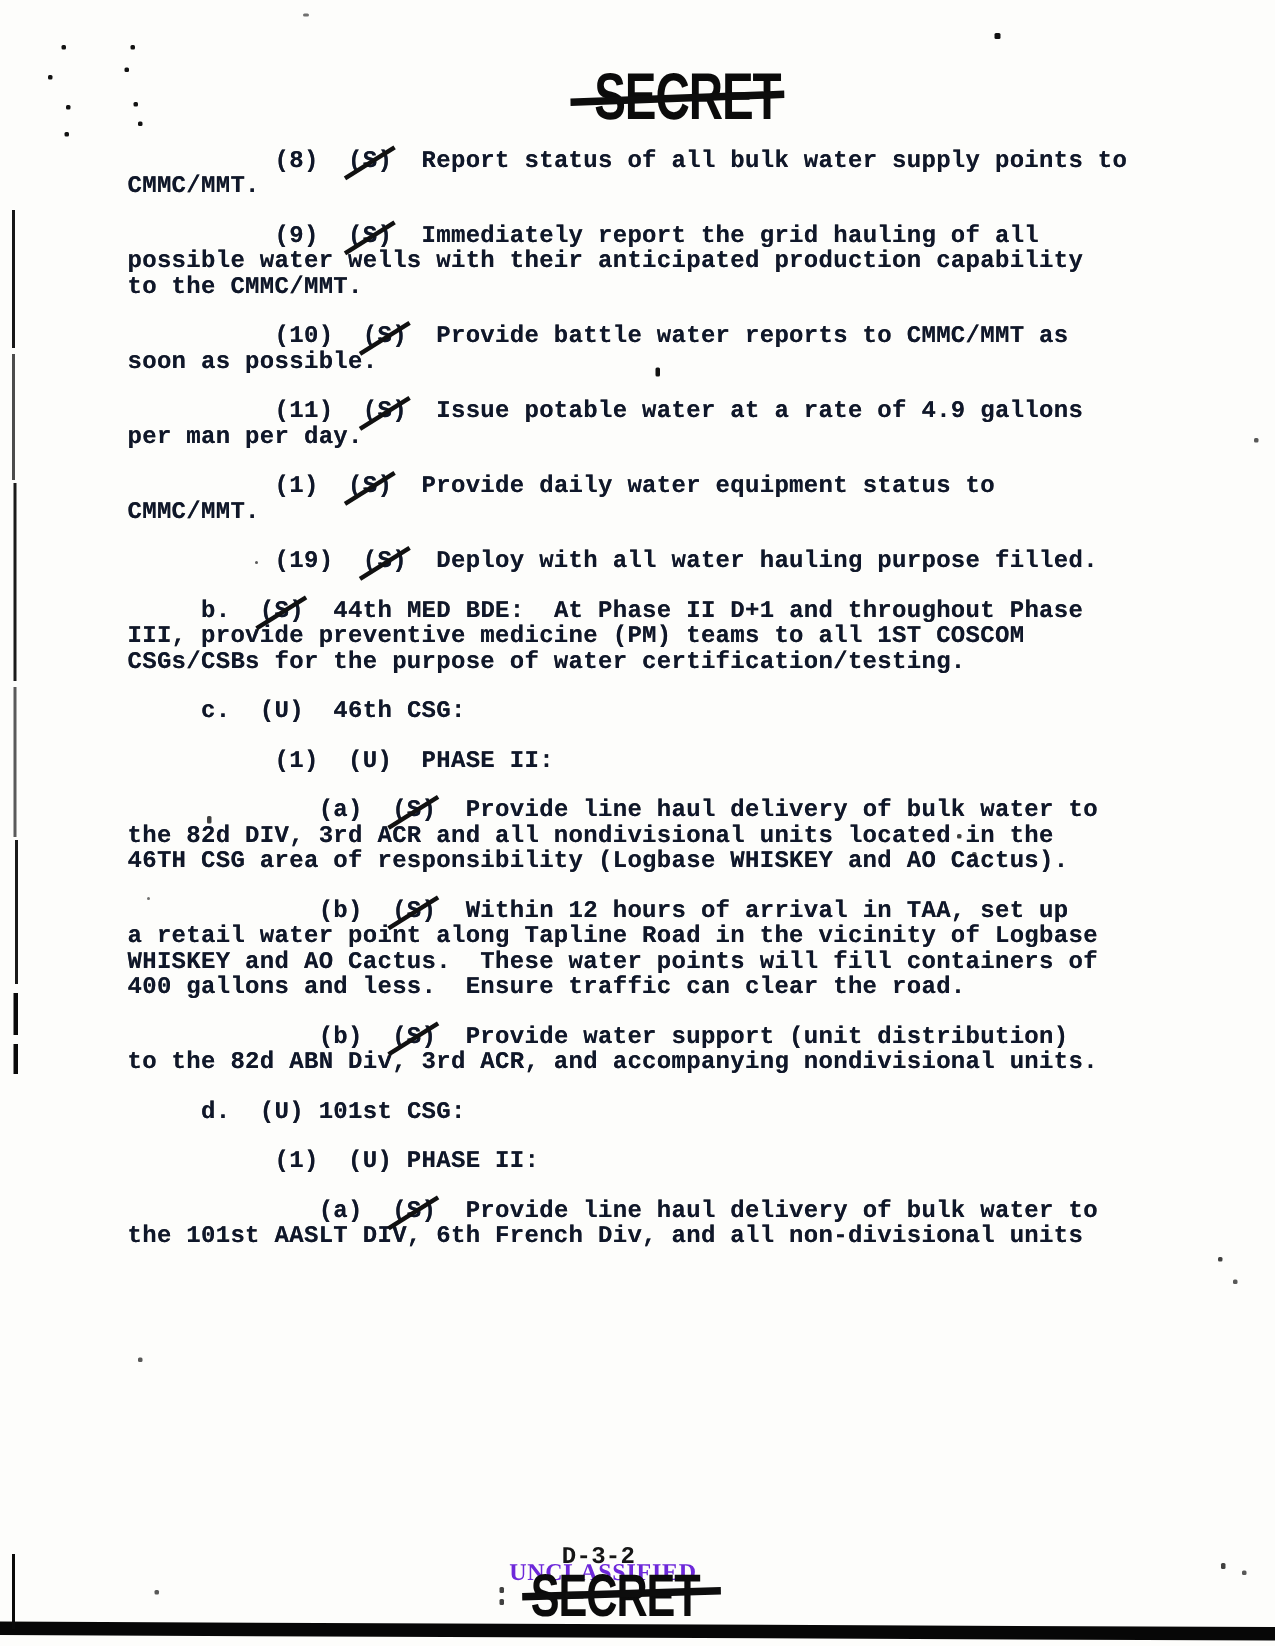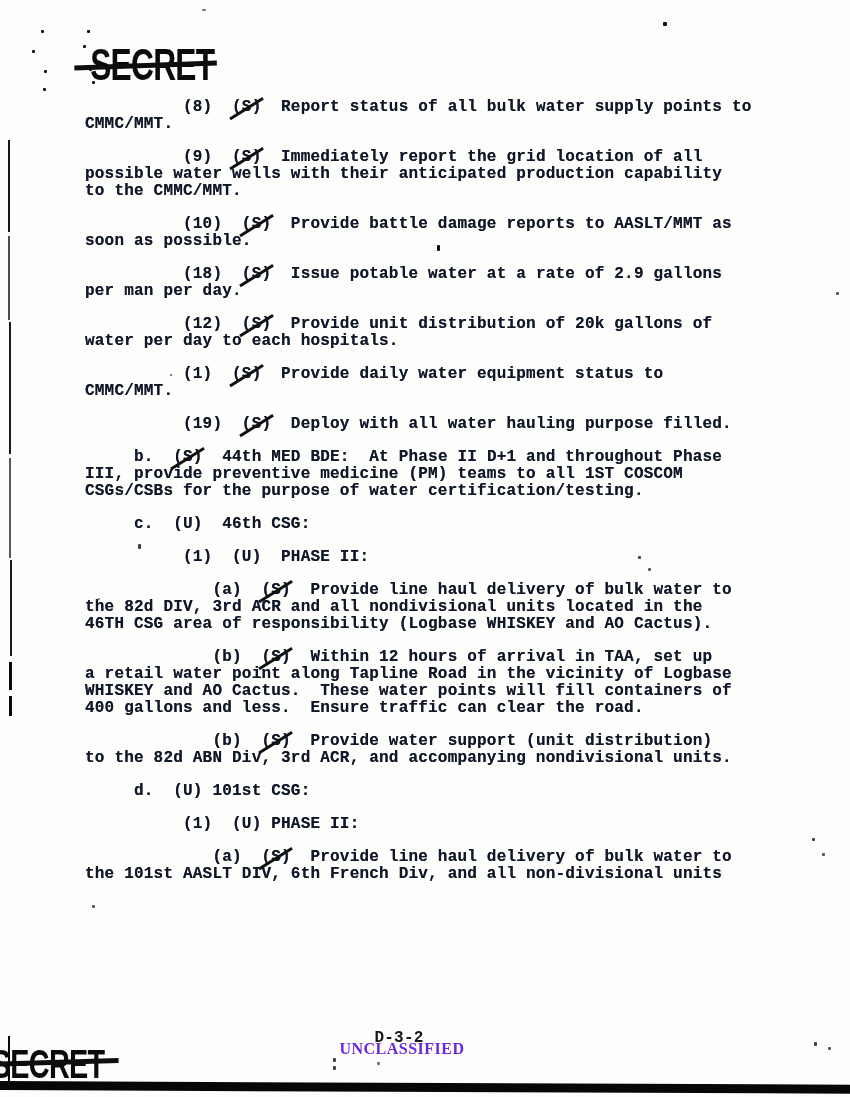--- a/index.html
+++ b/index.html
@@ -22,21 +22,21 @@
     text-shadow:0 0 0.4px rgba(10,10,10,0.65);
   }
   .para { margin:0 0 16px 0; }
   .marker { position:relative; display:inline-block; }
   .marker.struck::after {
     content:""; position:absolute; left:-5px; right:-5px; top:49%;
     height:3px; background:#111; transform:rotate(-32deg);
   }
 
   
-  .stamp-row { position:absolute; left:0; width:100%; color:#0b0b0b; }
+  .stamp-row { position:absolute; left:0; width:100%; text-align:center; color:#0b0b0b; }
   .stamp-top { top:40px; }
   .stamp-bottom { top:1042px; }
   .stamp-text {
     display:inline-block; position:relative;
     font-family:"Liberation Sans", sans-serif; font-weight:bold;
     transform:scaleX(0.72); letter-spacing:-1px;
   }
   .stamp-top .stamp-text { font-size:44px; margin-left:66px; }
   .stamp-bottom .stamp-text { font-size:40px; margin-left:-30px; }
   .stamp-top .stamp-text::after {
@@ -73,26 +73,25 @@
 </head>
 <body>
 
 <div class="page">
 
   <div class="stamp-row stamp-top">
     <span class="stamp-text">SECRET</span>
   </div>
 
   <div class="doc-body"><div class="para"><span>          (8)  </span><span class="marker struck">(S)</span><span>  Report status of all bulk water supply points to
-CMMC/MMT.</span></div><div class="para"><span>          (9)  </span><span class="marker struck">(S)</span><span>  Immediately report the grid location of all
+CMMC/MMT.</span></div><div class="para"><span>          (9)  </span><span class="marker struck">(S)</span><span>  Immediately report the grid hauling of all
 possible water wells with their anticipated production capability
-to the CMMC/MMT.</span></div><div class="para"><span>          (10)  </span><span class="marker struck">(S)</span><span>  Provide battle damage reports to AASLT/MMT as
-soon as possible.</span></div><div class="para"><span>          (18)  </span><span class="marker struck">(S)</span><span>  Issue potable water at a rate of 2.9 gallons
-per man per day.</span></div><div class="para"><span>          (12)  </span><span class="marker struck">(S)</span><span>  Provide unit distribution of 20k gallons of
-water per day to each hospitals.</span></div><div class="para"><span>          (1)  </span><span class="marker struck">(S)</span><span>  Provide daily water equipment status to
+to the CMMC/MMT.</span></div><div class="para"><span>          (10)  </span><span class="marker struck">(S)</span><span>  Provide battle water reports to CMMC/MMT as
+soon as possible.</span></div><div class="para"><span>          (11)  </span><span class="marker struck">(S)</span><span>  Issue potable water at a rate of 4.9 gallons
+per man per day.</span></div><div class="para"><span>          (1)  </span><span class="marker struck">(S)</span><span>  Provide daily water equipment status to
 CMMC/MMT.</span></div><div class="para"><span>          (19)  </span><span class="marker struck">(S)</span><span>  Deploy with all water hauling purpose filled.</span></div><div class="para"><span>     b.  </span><span class="marker struck">(S)</span><span>  44th MED BDE:  At Phase II D+1 and throughout Phase
 III, provide preventive medicine (PM) teams to all 1ST COSCOM
 CSGs/CSBs for the purpose of water certification/testing.</span></div><div class="para"><span>     c.  </span><span class="marker">(U)</span><span>  46th CSG:</span></div><div class="para"><span>          (1)  </span><span class="marker">(U)</span><span>  PHASE II:</span></div><div class="para"><span>             (a)  </span><span class="marker struck">(S)</span><span>  Provide line haul delivery of bulk water to
 the 82d DIV, 3rd ACR and all nondivisional units located in the
 46TH CSG area of responsibility (Logbase WHISKEY and AO Cactus).</span></div><div class="para"><span>             (b)  </span><span class="marker struck">(S)</span><span>  Within 12 hours of arrival in TAA, set up
 a retail water point along Tapline Road in the vicinity of Logbase
 WHISKEY and AO Cactus.  These water points will fill containers of
 400 gallons and less.  Ensure traffic can clear the road.</span></div><div class="para"><span>             (b)  </span><span class="marker struck">(S)</span><span>  Provide water support (unit distribution)
 to the 82d ABN Div, 3rd ACR, and accompanying nondivisional units.</span></div><div class="para"><span>     d.  </span><span class="marker">(U)</span><span> 101st CSG:</span></div><div class="para"><span>          (1)  </span><span class="marker">(U)</span><span> PHASE II:</span></div><div class="para"><span>             (a)  </span><span class="marker struck">(S)</span><span>  Provide line haul delivery of bulk water to
 the 101st AASLT DIV, 6th French Div, and all non-divisional units</span></div></div>

